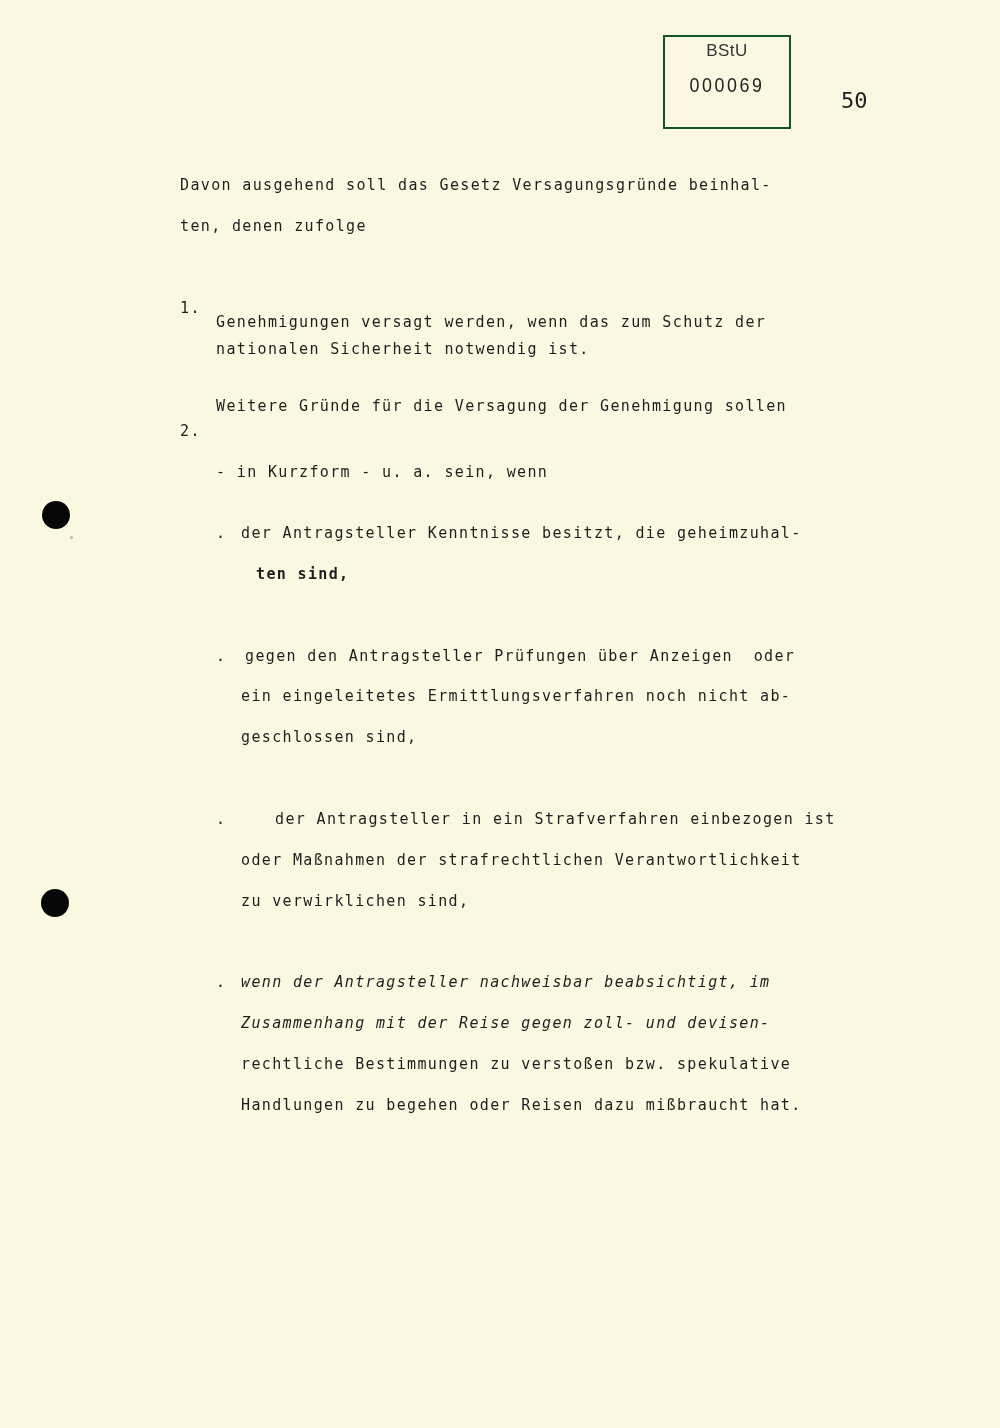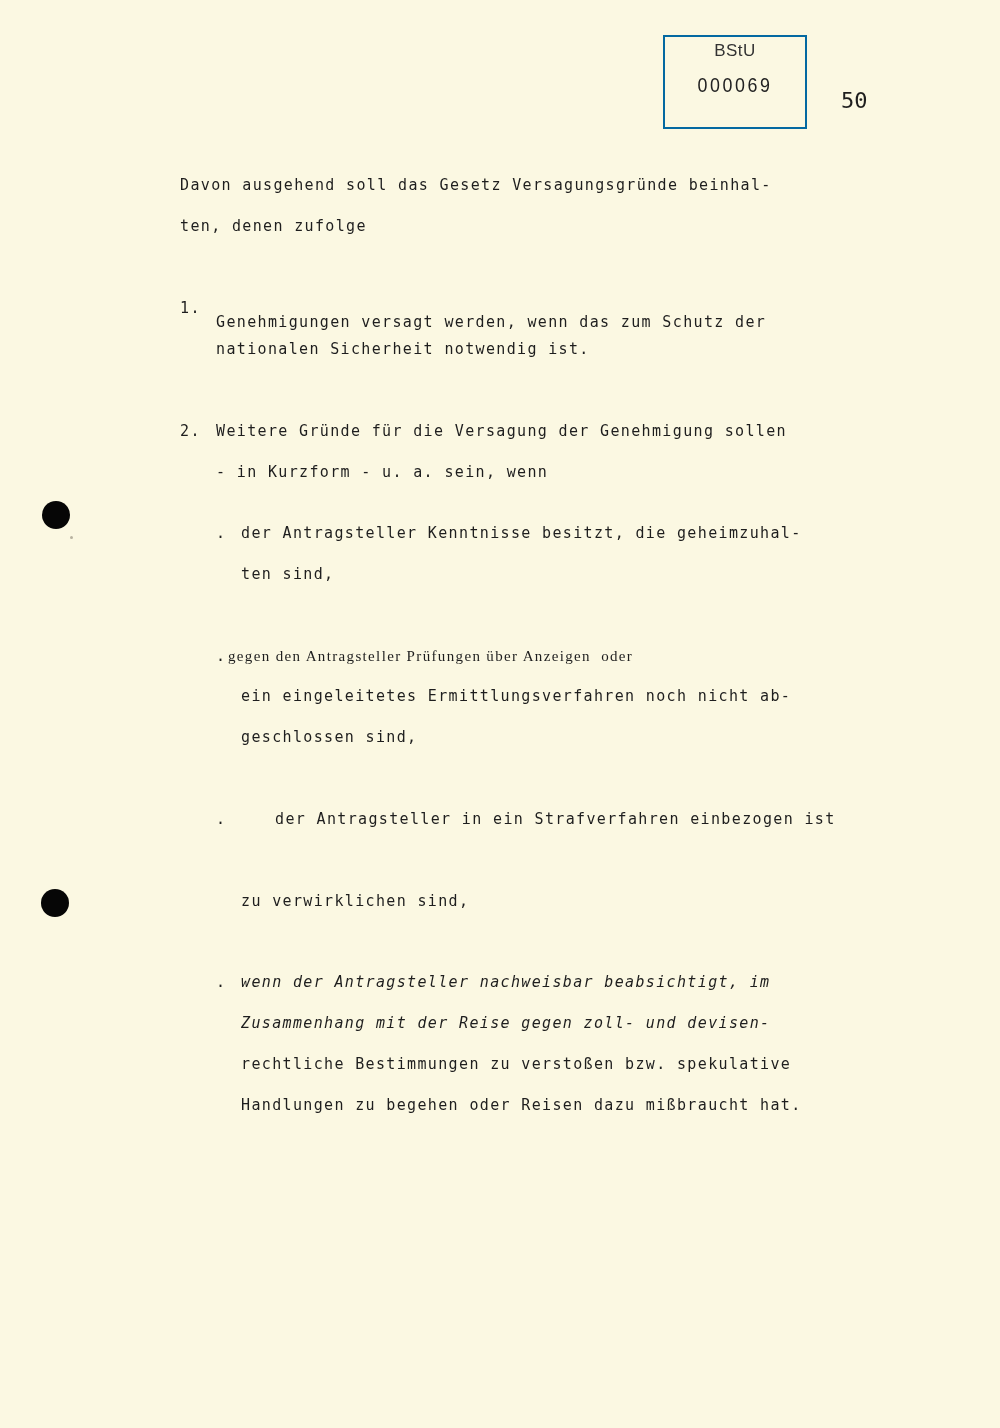--- a/index.html
+++ b/index.html
@@ -7,22 +7,22 @@
       width: 1000px; height: 1428px;
       background: #fbf8e2;
       position: relative;
       overflow: hidden;
       font-family: "DejaVu Sans Mono", "Liberation Mono", monospace;
       color: #1e1e1e;
     }
     .page { position: absolute; inset: 0; }
     .stamp {
       position: absolute; left: 663px; top: 35px;
-      width: 144px; height: 94px;
-      border: 2px solid #0369a1;
+      width: 128px; height: 94px;
+      border: 2px solid #14532d;
       box-sizing: border-box;
     }
     .stamp-title {
       position: absolute; left: 0; right: 0; top: 4px;
       text-align: center;
       font-family: "Liberation Sans", sans-serif;
       font-size: 17px; color: #333;
       letter-spacing: 0.5px;
     }
     .stamp-number {
@@ -66,34 +66,35 @@
   <div class="speck" style="left:70px; top:536px;"></div>
 
   <div class="line" style="left:180px; top:175px;">Davon ausgehend soll das Gesetz Versagungsgründe beinhal-</div>
   <div class="line" style="left:180px; top:216px;">ten, denen zufolge</div>
 
   <div class="line" style="left:180px; top:298px;">1.</div>
   <div class="line" style="left:216px; top:312px;text-align:center;">Genehmigungen versagt werden, wenn das zum Schutz der</div>
   <div class="line" style="left:216px; top:339px;">nationalen Sicherheit notwendig ist.</div>
 
   <div class="line" style="left:180px; top:421px;">2.</div>
-  <div class="line" style="left:216px; top:421px;">Weitere Gründe für die Versagung der Genehmigung sollen</div>
+  <div class="line" style="left:216px; top:396px;">Weitere Gründe für die Versagung der Genehmigung sollen</div>
   <div class="line" style="left:216px; top:462px;">- in Kurzform - u. a. sein, wenn</div>
 
   <div class="line" style="left:216px; top:523px;">.</div>
   <div class="line" style="left:241px; top:523px;">der Antragsteller Kenntnisse besitzt, die geheimzuhal-</div>
-  <div class="line" style="left:241px; top:564px;">ten sind,</div>
+  <div class="line" style="left:256px; top:564px;font-weight:bold;">ten sind,</div>
 
   <div class="line" style="left:216px; top:646px;">.</div>
-  <div class="line" style="left:228px; top:646px;font-family:Liberation Serif, serif;">gegen den Antragsteller Prüfungen über Anzeigen  oder</div>
+  <div class="line" style="left:245px; top:646px;">gegen den Antragsteller Prüfungen über Anzeigen  oder</div>
   <div class="line" style="left:241px; top:686px;">ein eingeleitetes Ermittlungsverfahren noch nicht ab-</div>
   <div class="line" style="left:241px; top:727px;">geschlossen sind,</div>
 
   <div class="line" style="left:216px; top:809px;">.</div>
   <div class="line" style="left:241px; top:809px;margin-left:34px;">der Antragsteller in ein Strafverfahren einbezogen ist</div>
+  <div class="line" style="left:241px; top:850px;">oder Maßnahmen der strafrechtlichen Verantwortlichkeit</div>
   <div class="line" style="left:241px; top:891px;">zu verwirklichen sind,</div>
 
   <div class="line" style="left:216px; top:972px;">.</div>
   <div class="line" style="left:241px; top:972px;font-style:italic;">wenn der Antragsteller nachweisbar beabsichtigt, im</div>
   <div class="line" style="left:241px; top:1013px;font-style:italic;">Zusammenhang mit der Reise gegen zoll- und devisen-</div>
   <div class="line" style="left:241px; top:1054px;">rechtliche Bestimmungen zu verstoßen bzw. spekulative</div>
   <div class="line" style="left:241px; top:1095px;">Handlungen zu begehen oder Reisen dazu mißbraucht hat.</div>
 
 </div>
 

